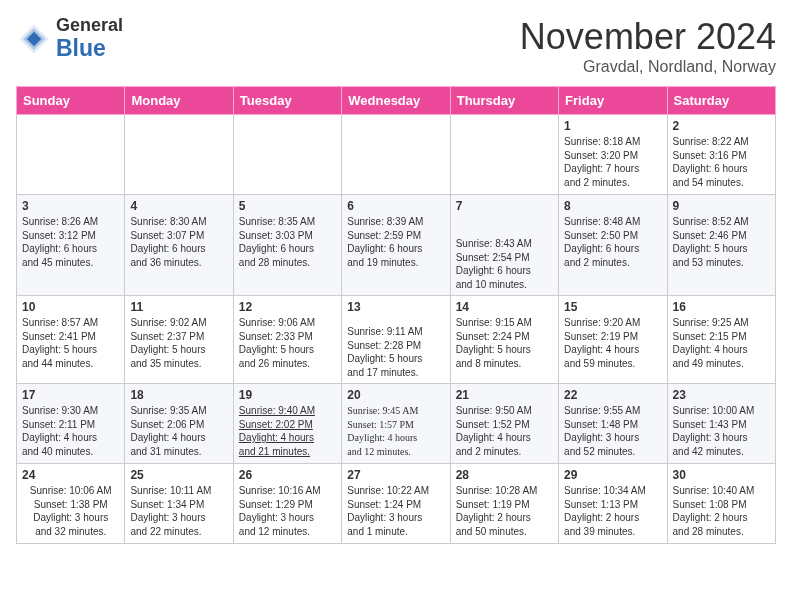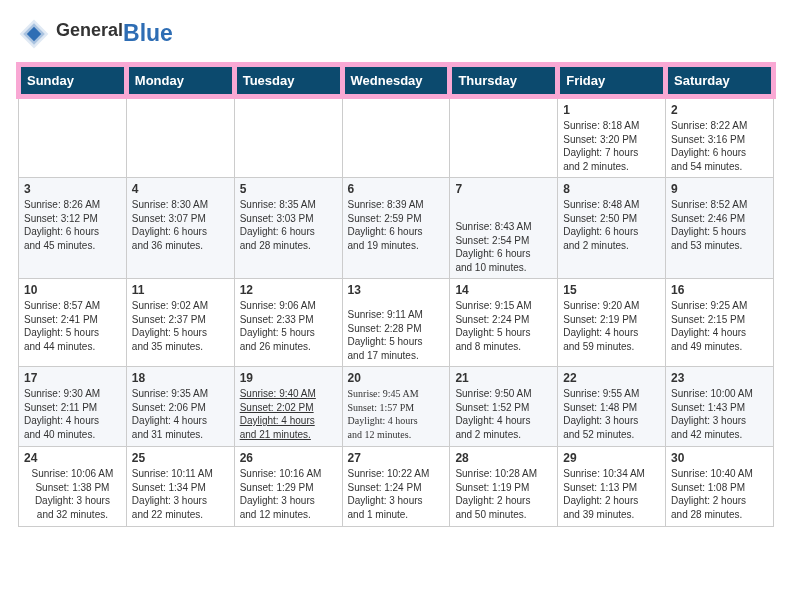--- a/index.html
+++ b/index.html
@@ -16,21 +16,21 @@
       justify-content: space-between;
       margin-bottom: 10px;
     }
     .logo {
       display: flex;
       align-items: center;
       gap: 4px;
     }
     .logo-text {
       display: flex;
-      flex-direction: row;
+      flex-direction: column;
       line-height: 1.1;
     }
     .logo-icon {
       width: 36px;
       height: 36px;
     }
     .title-block {
       text-align: right;
     }
     .month-title {
@@ -41,27 +41,27 @@
     .location {
       font-size: 16px;
       color: #555;
     }
     .calendar {
       width: 100%;
       border-collapse: collapse;
       border: 1px solid #ccc;
     }
     .calendar th {
-      background-color: #0c4a6e;
+      background-color: #ec4899;
       color: #fff;
       font-size: 13px;
       font-weight: bold;
       padding: 6px 6px;
       text-align: left;
-      border: 5px solid #f9a8d4;
+      border: 1px solid #f9a8d4;
     }
     .calendar td {
       vertical-align: top;
       border: 1px solid #ccc;
       padding: 4px 5px;
       font-size: 10.5px;
       color: #333;
       height: 80px;
       width: calc(100% / 7);
       background: #fff;
@@ -90,20 +90,24 @@
   <div class="logo">
     <svg class="logo-icon" viewBox="0 0 40 40">
       <polygon points="20,4 36,20 20,36 4,20" fill="#2e6db4" opacity="0.15"></polygon>
       <polygon points="20,8 32,20 20,32 8,20" fill="#2e6db4" opacity="0.3"></polygon>
       <polygon points="20,12 28,20 20,28 12,20" fill="#2e6db4"></polygon>
     </svg>
     <div class="logo-text">
       <span style="font-size:18px;font-weight:bold;color:#333;">General</span>
       <span style="font-size:23px;font-weight:bold;color:#2e6db4;">Blue</span>
     </div>
+  </div>
+  <div class="title-block">
+    <div class="month-title">November 2024</div>
+    <div class="location">Gravdal, Nordland, Norway</div>
   </div>
 </div>
 
 <table class="calendar">
   <thead>
     <tr>
       <th>Sunday</th>
       <th>Monday</th>
       <th>Tuesday</th>
       <th>Wednesday</th>

